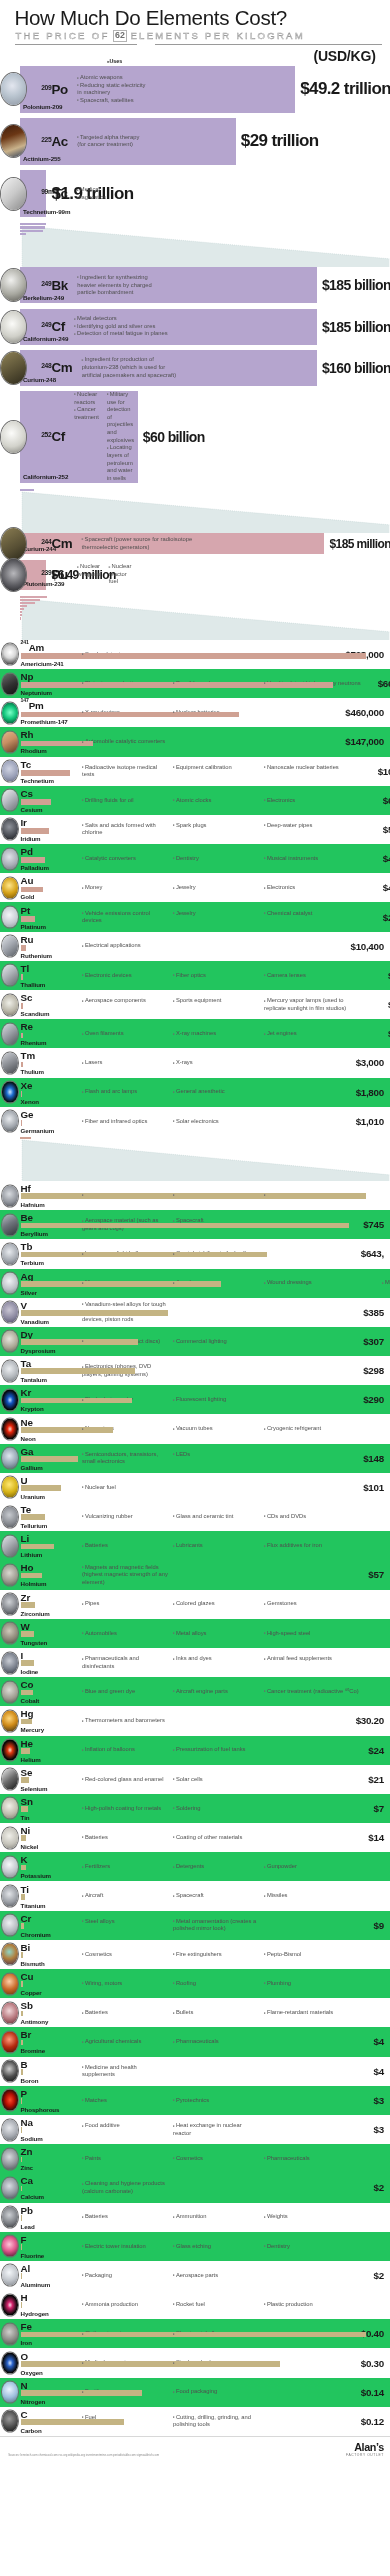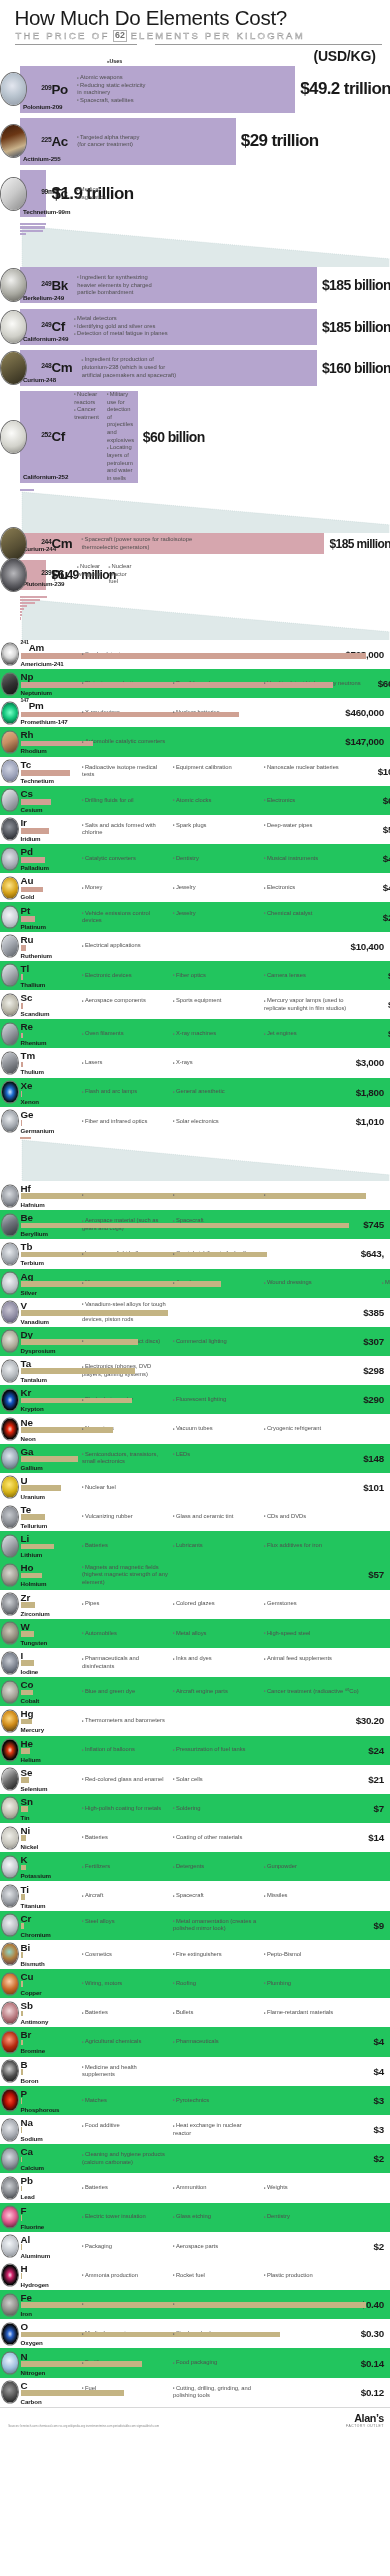--- a/index.html
+++ b/index.html
@@ -1431,20 +1431,42 @@
           </div>
           <div class="col" style="width: 91px;">
             <div class="u">Heat exchange in nuclear reactor</div>
           </div>
         </div>
         <div class="rowprice">$3</div>
       </div>
       <div class="row alt">
         <div class="rowleft">
           <div class="thumb">
+            <div class="inner" style="background: radial-gradient(circle at 45% 40%, rgb(215, 218, 222) 0%, rgb(142, 146, 152) 55%, rgb(71, 75, 80) 100%);"></div>
+          </div>
+          <div class="symwrap"><span>Zn</span></div>
+          <div class="bar" style="background: rgb(196, 180, 131); width: 1.5px; top: 10.3px; height: 5.7px;"></div>
+          <div class="nm">Zinc</div>
+        </div>
+        <div class="rowuses">
+          <div class="col" style="width: 91px;">
+            <div class="u">Paints</div>
+          </div>
+          <div class="col" style="width: 91px;">
+            <div class="u">Cosmetics</div>
+          </div>
+          <div class="col" style="width: 118px;">
+            <div class="u">Pharmaceuticals</div>
+          </div>
+        </div>
+        <div class="rowprice">$2.50</div>
+      </div>
+      <div class="row alt">
+        <div class="rowleft">
+          <div class="thumb">
             <div class="inner" style="background: radial-gradient(circle at 45% 40%, rgb(216, 221, 228) 0%, rgb(142, 148, 156) 55%, rgb(63, 69, 80) 100%);"></div>
           </div>
           <div class="symwrap"><span>Ca</span></div>
           <div class="bar" style="background: rgb(196, 180, 131); width: 1.5px; top: 10.3px; height: 5.7px;"></div>
           <div class="nm">Calcium</div>
         </div>
         <div class="rowuses">
           <div class="col" style="width: 91px;">
             <div class="u">Cleaning and hygiene products (calcium carbonate)</div>
           </div>

